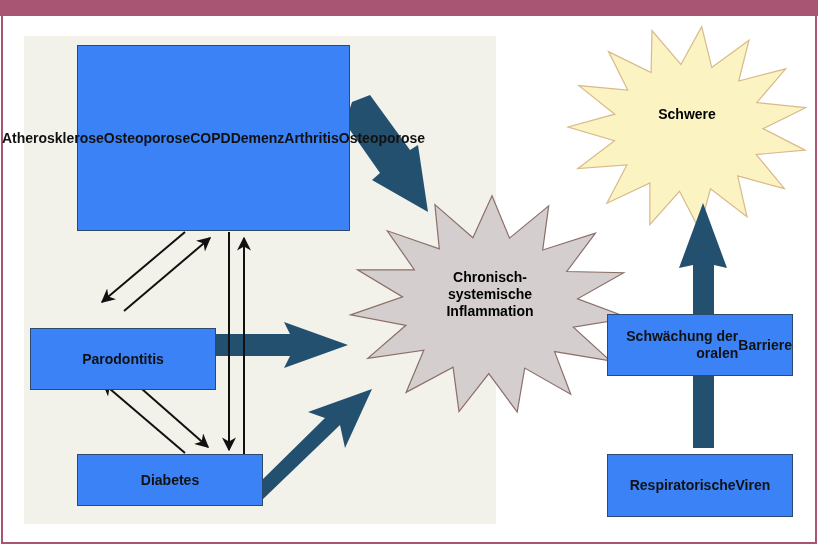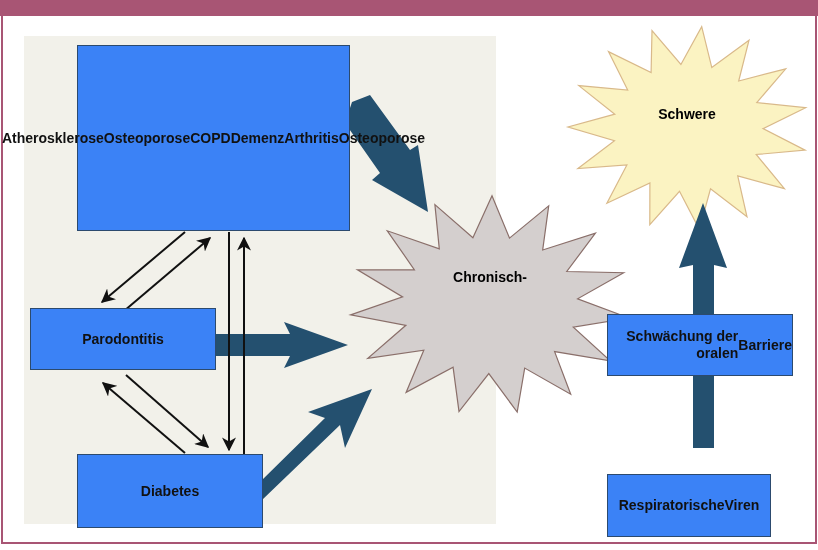--- a/index.html
+++ b/index.html
@@ -45,37 +45,39 @@
 
 <div class="box" style="left:77px; top:45px; width:273px; height:186px;">
   <div>Atherosklerose</div>
   <div>Osteoporose</div>
   <div>COPD</div>
   <div>Demenz</div>
   <div>Arthritis</div>
   <div>Osteoporose</div>
 </div>
 
-<div class="box" style="left:30px; top:308px; width:186px; height:62px;">
+<div class="box" style="left:30px; top:328px; width:186px; height:62px;">
   <div>Parodontitis</div>
 </div>
 
-<div class="box" style="left:77px; top:454px; width:186px; height:74px;">
+<div class="box" style="left:77px; top:454px; width:186px; height:52px;">
   <div>Diabetes</div>
 </div>
 
 <div class="label" style="left:410px; top:269px; width:160px;">
   <div>Chronisch-</div>
+  <div>systemische</div>
+  <div>Inflammation</div>
 </div>
 
 <div class="label" style="left:627px; top:106px; width:120px;">
   <div>Schwere</div>
 </div>
 
 <div class="box" style="left:607px; top:314px; width:186px; height:62px; line-height:17px;">
   <div>Schwächung der oralen</div>
   <div>Barriere</div>
 </div>
 
-<div class="box" style="left:607px; top:454px; width:164px; height:63px; line-height:17px;margin-top:20px;">
+<div class="box" style="left:607px; top:454px; width:186px; height:63px; line-height:17px;">
   <div>Respiratorische</div>
   <div>Viren</div>
 </div>
 
 </body></html>

